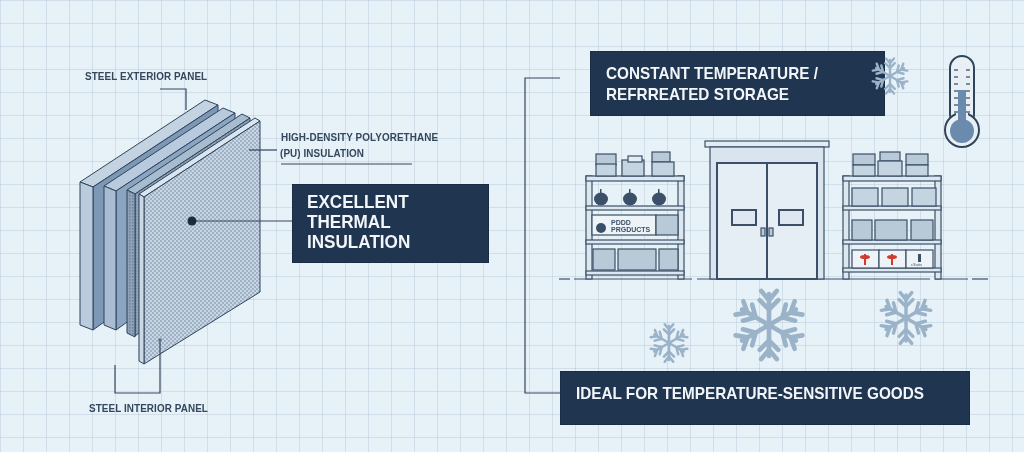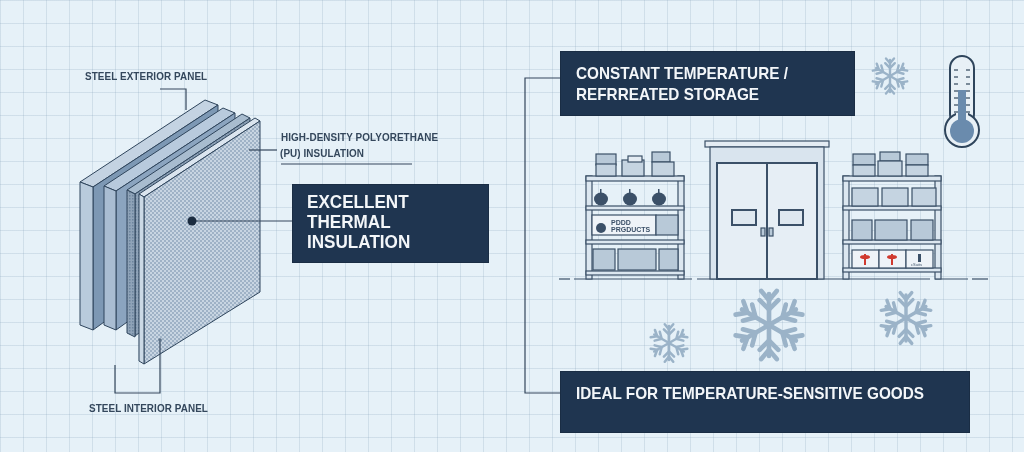--- a/index.html
+++ b/index.html
@@ -83,28 +83,28 @@
 <div class="label-text" style="left:89px;top:402px;">STEEL INTERIOR PANEL</div>
 
 <div class="dark-box" style="left:293px;top:185px;width:195px;height:77px;">
   <div style="position:absolute;left:14px;top:7px;font-size:19px;line-height:20px;">
     <span>EXCELLENT</span>
     <span>THERMAL</span>
     <span>INSULATION</span>
   </div>
 </div>
 
-<div class="dark-box" style="left:561px;top:52px;width:293px;height:63px;">
+<div class="dark-box" style="left:591px;top:52px;width:293px;height:63px;">
   <div style="position:absolute;left:15px;top:11px;font-size:17px;line-height:21px;">
     <span>CONSTANT TEMPERATURE /</span>
     <span>REFRREATED STORAGE</span>
   </div>
 </div>
 
-<div class="dark-box" style="left:561px;top:372px;width:408px;height:60px;">
+<div class="dark-box" style="left:561px;top:372px;width:408px;height:52px;">
   <div style="position:absolute;left:15px;top:12px;font-size:17px;line-height:20px;">
     <span>IDEAL FOR TEMPERATURE-SENSITIVE GOODS</span>
   </div>
 </div>
 
 <svg width="1024" height="452" style="left:0;top:0;">
 
   <g stroke="#3b5068" stroke-width="1.2">
     <line x1="559" y1="279" x2="570" y2="279"></line>
     <line x1="574" y1="279" x2="692" y2="279"></line>

